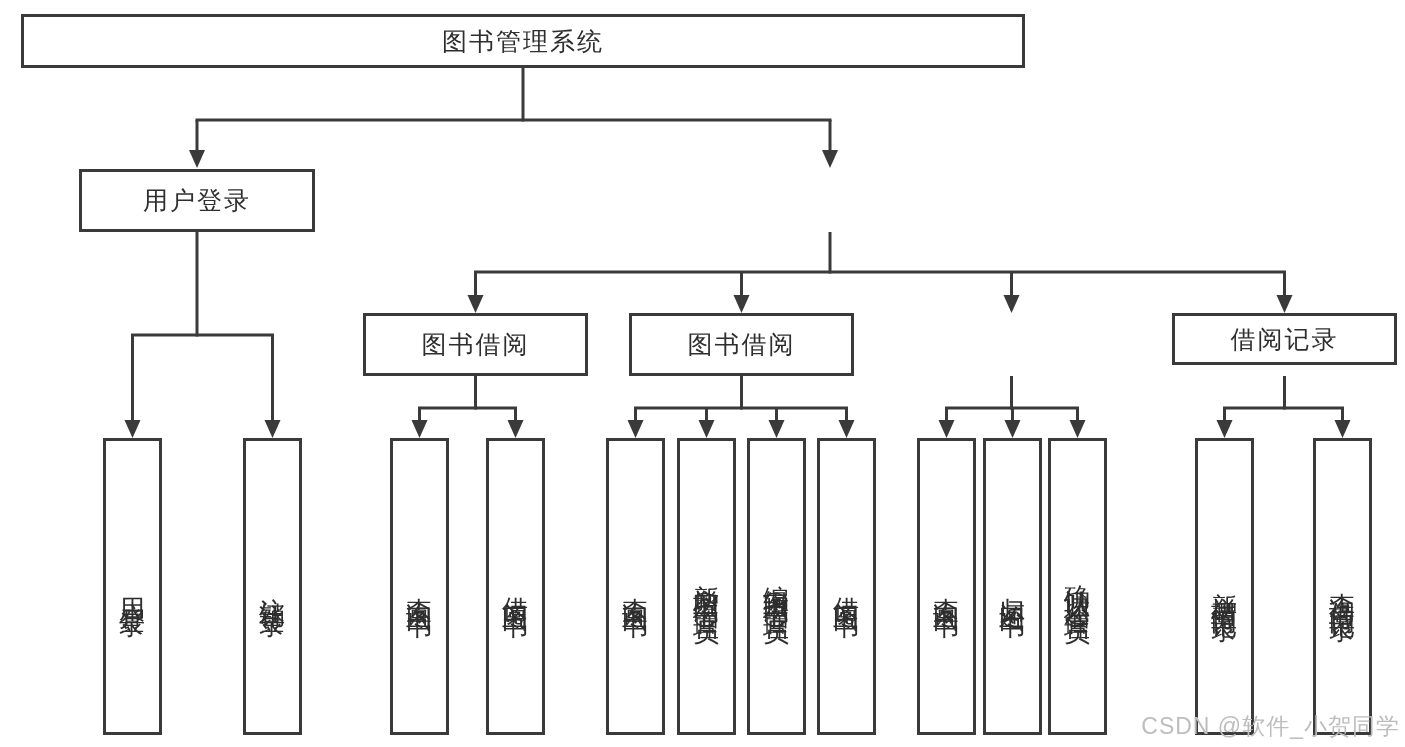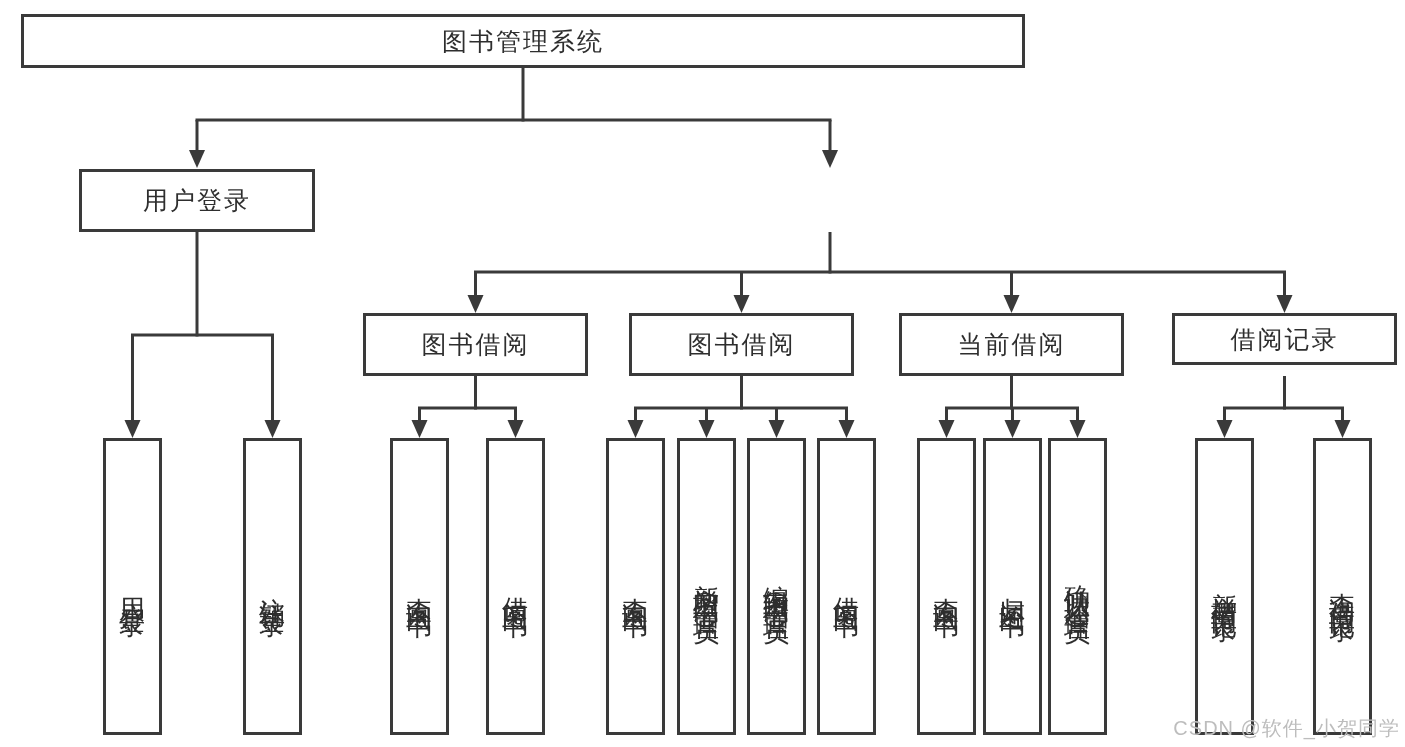--- a/index.html
+++ b/index.html
@@ -43,21 +43,21 @@
     writing-mode: vertical-rl;
     text-orientation: mixed;
     font-size: 26px;
     letter-spacing: 5px;
     line-height: 1;
   }
   .watermark {
     position: absolute;
     right: 5px;
     bottom: 5px;
-    font-size: 20px;
+    font-size: 23px;
     letter-spacing: 1px;
     color: var(--watermark);
     white-space: nowrap;
   }
 </style>
 </head>
 <body>
 
 <div class="canvas">
 
@@ -130,23 +130,20 @@
   <div class="node h" style="left:79px;top:169px;width:236px;height:63px">
     <span>用户登录</span>
   </div>
 
   <div class="node h" style="left:363px;top:313px;width:225px;height:63px">
     <span>图书借阅</span>
   </div>
   <div class="node h" style="left:629px;top:313px;width:225px;height:63px">
     <span>图书借阅</span>
   </div>
-  <div class="node h" style="left:899px;top:313px;width:225px;height:63px">
-    <span>当前借阅</span>
-  </div>
   <div class="node h" style="left:1172px;top:313px;width:225px;height:52px">
     <span>借阅记录</span>
   </div>
 
   <div class="node v" style="left:103px;top:438px;width:59px;height:297px">
     <span>用户登录</span>
   </div>
   <div class="node v" style="left:243px;top:438px;width:59px;height:297px">
     <span>注销登录</span>
   </div>

